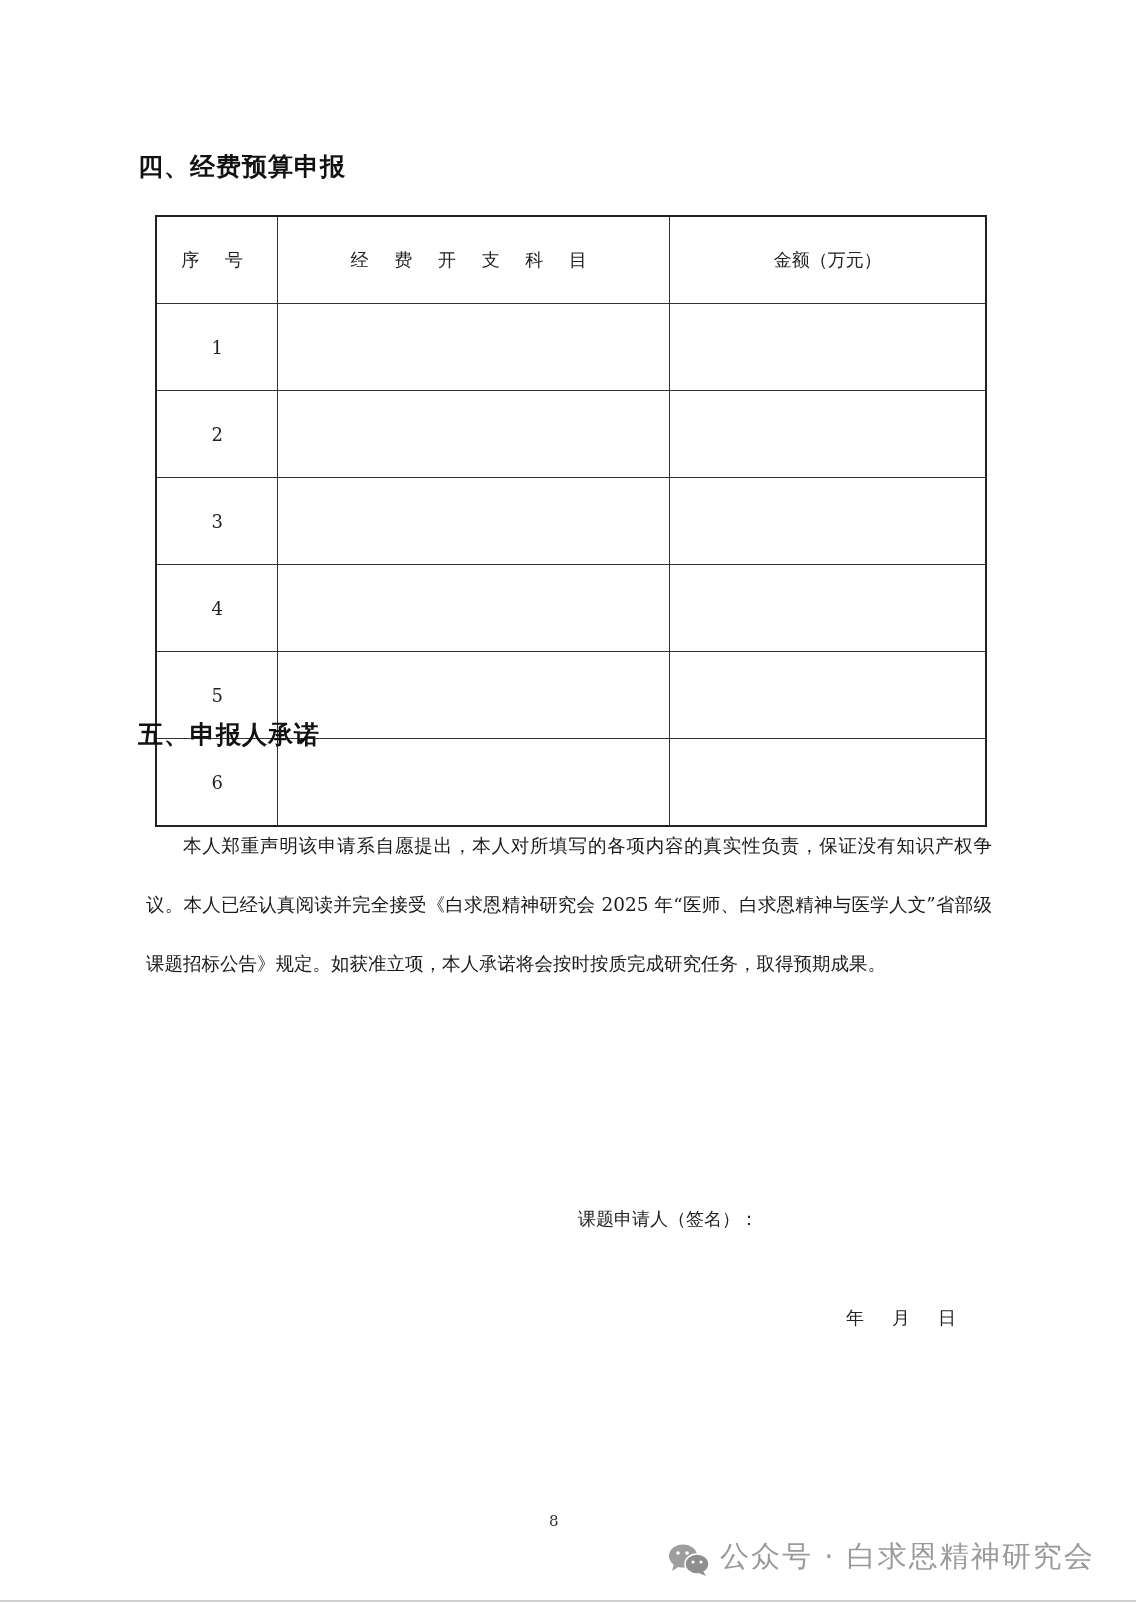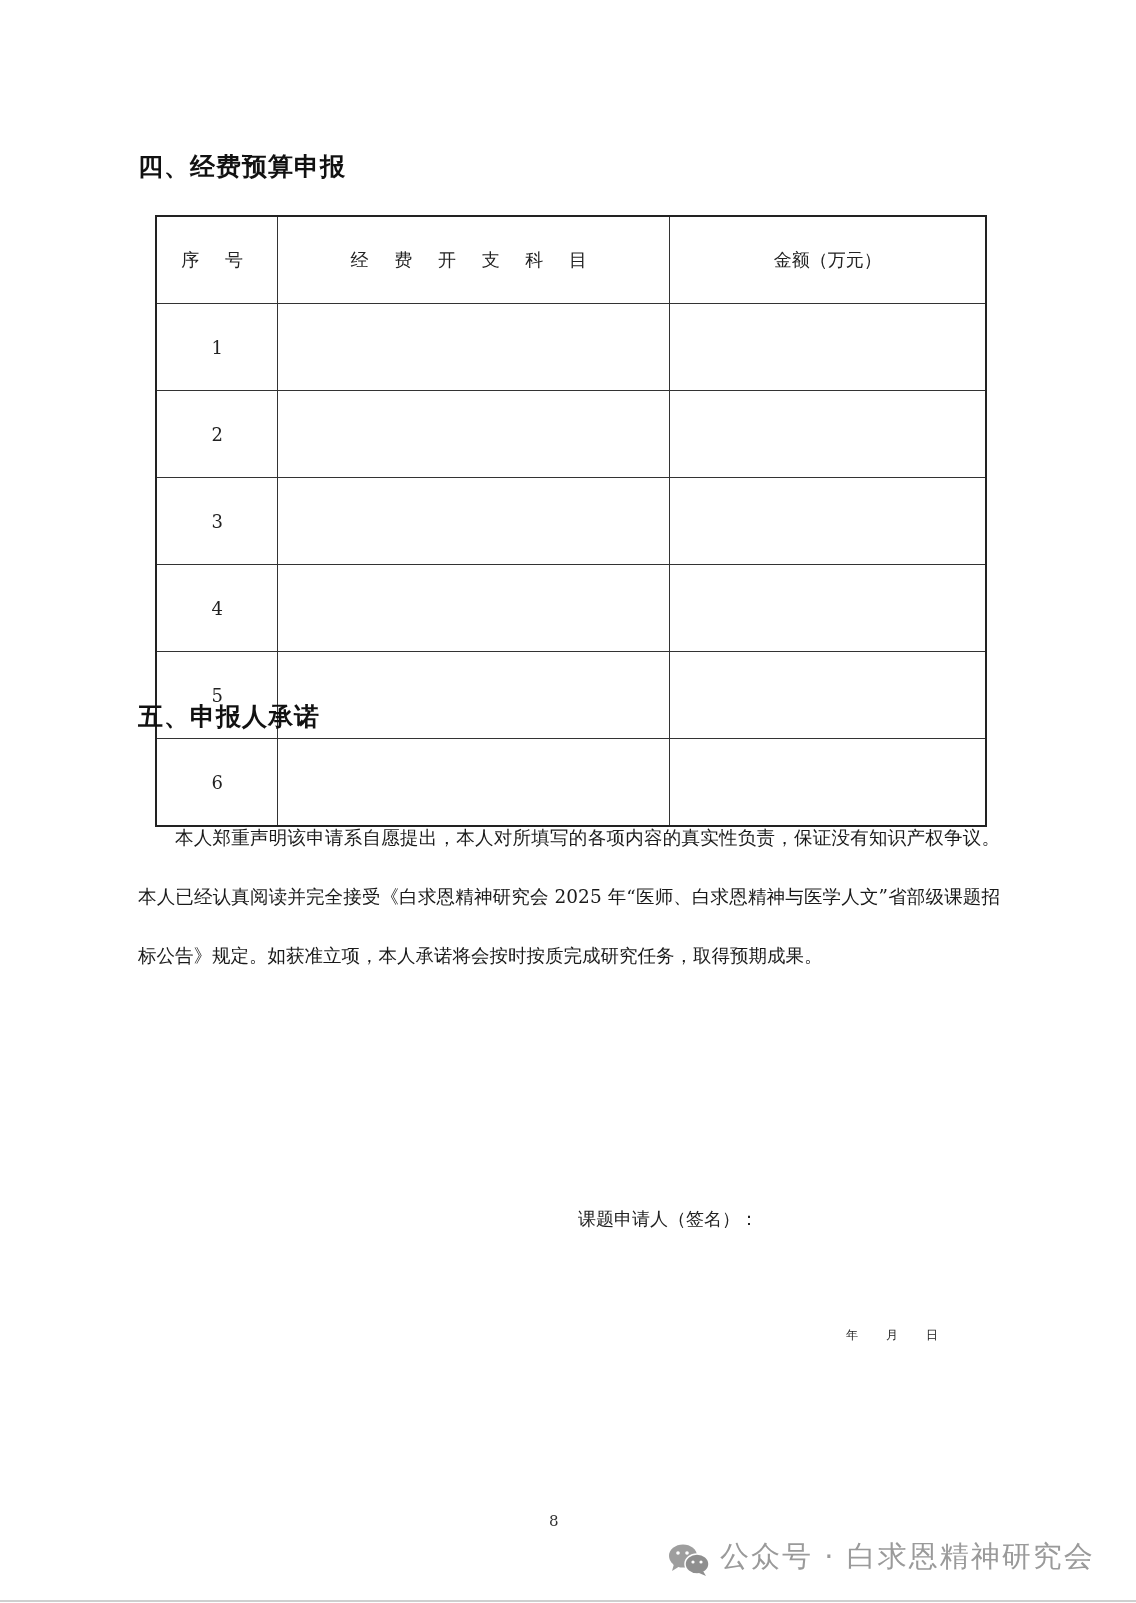--- a/index.html
+++ b/index.html
@@ -7,49 +7,48 @@
       width: 1136px; height: 1603px; position: relative; overflow: hidden;
       font-family: "DejaVu Serif", "Liberation Serif", serif;
       color: #1a1a1a;
     }
     .heading {
       position: absolute; left: 138px;
       font-family: "DejaVu Sans", "Liberation Sans", sans-serif;
       font-weight: bold; font-size: 25px; letter-spacing: 1px; color: #111; text-align: center;
     }
     #h4 { top: 150px; }
-    #h5 { top: 700px; }
+    #h5 { top: 718px; }
     table.budget {
       position: absolute; left: 155px; top: 215px;
       width: 832px; border-collapse: collapse;
       border: 2px solid #222;
     }
     table.budget td, table.budget th {
       border: 1px solid #333; height: 58px; padding: 14px;
       font-weight: normal; font-size: 18px; text-align: center; color: #222;
     }
     table.budget col.c1 { width: 122px; }
     table.budget col.c2 { width: 393px; }
     table.budget col.c3 { width: 317px; }
     .spaced { letter-spacing: 10px; }
     .spaced-wide { letter-spacing: 14px; }
     .para {
       position: absolute; left: 138px; width: 862px;
       font-size: 18.5px; line-height: 59px; color: #1a1a1a;
       text-align: justify;
     }
-    .para p { margin: 0; }
+    .para p { margin: 8px; }
     .para .indent { text-indent: 37px; }
     .sign {
       position: absolute; left: 578px; top: 1189px; font-size: 18px; color: #222; margin-top: 18px;
     }
     .date {
-      position: absolute; left: 846px; top: 1306px; font-size: 12px; color: #222;
+      position: absolute; left: 846px; top: 1306px; font-size: 18px; color: #222;
       word-spacing: 0;
-      margin-top: 21px;
     }
     .date span { display: inline-block; margin-right: 28px; }
     .pagenum {
       position: absolute; left: 549px; top: 1512px; font-size: 15px; color: #333;
     }
     .watermark {
       position: absolute; left: 668px; top: 1537px; display: flex; align-items: flex-end;
       font-family: "DejaVu Sans", "Liberation Sans", sans-serif;
       font-size: 29px; color: #9a9a9a; letter-spacing: 2px;
     }

